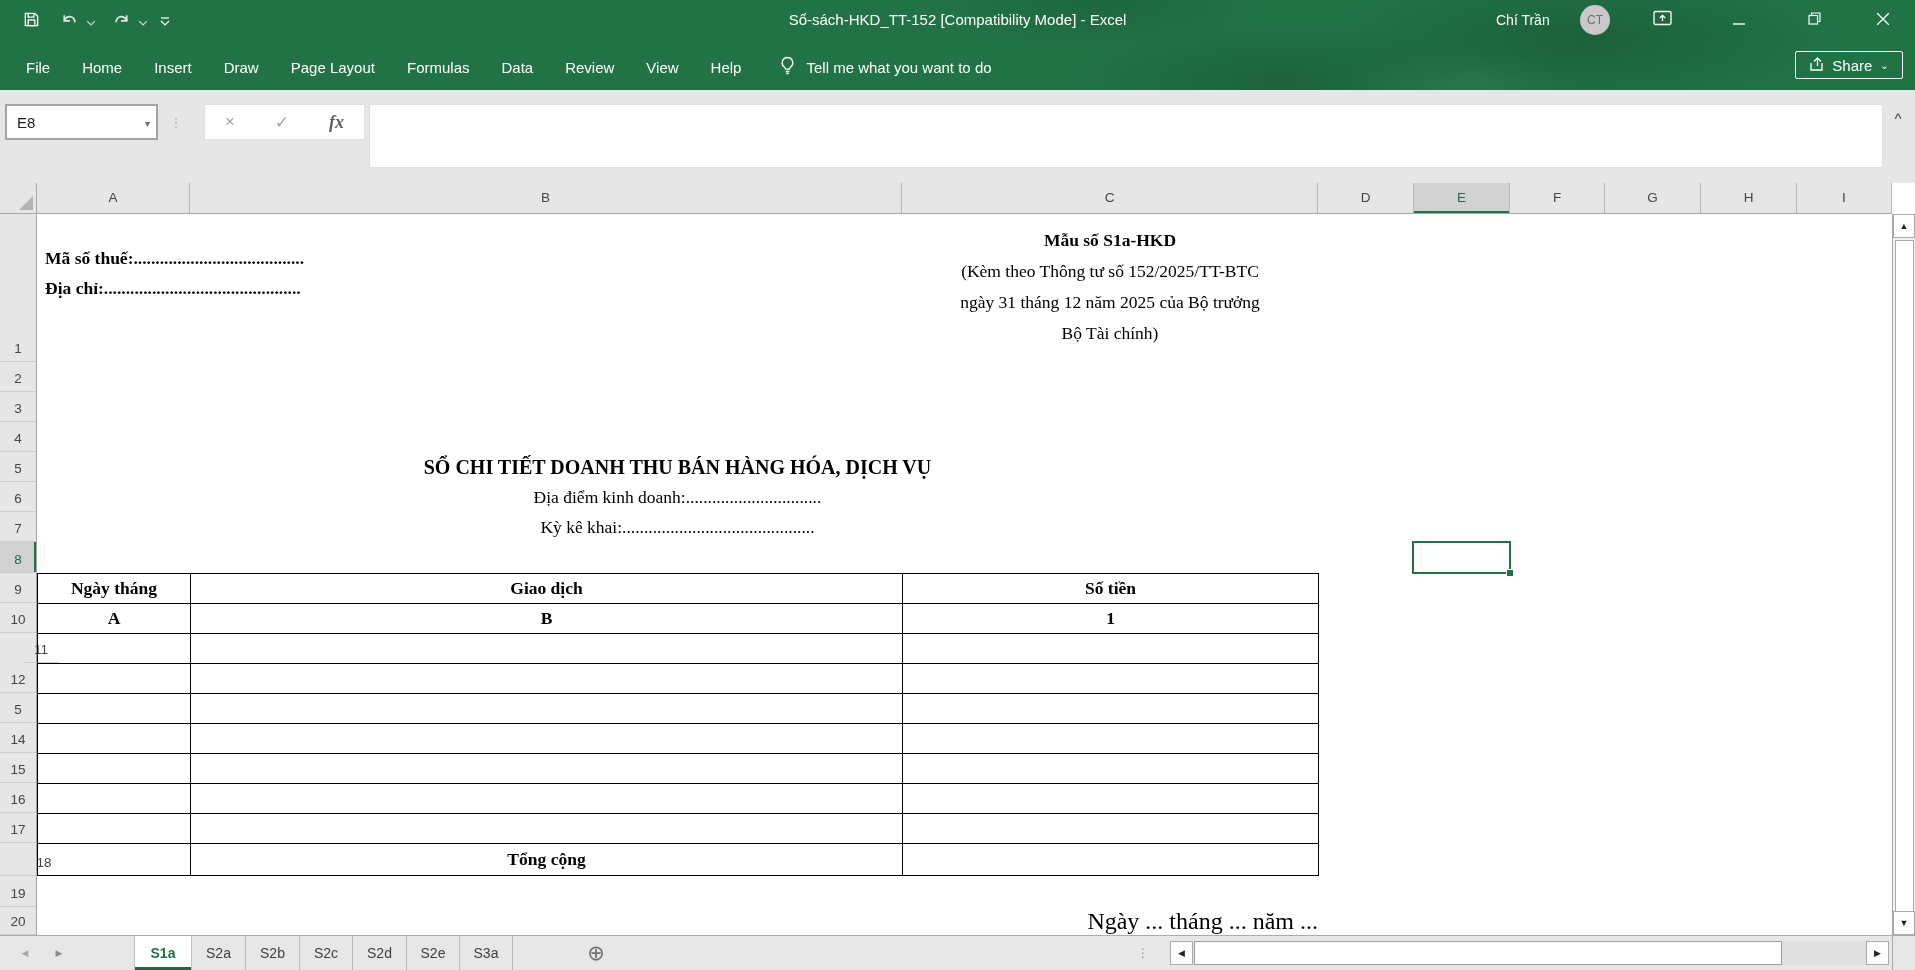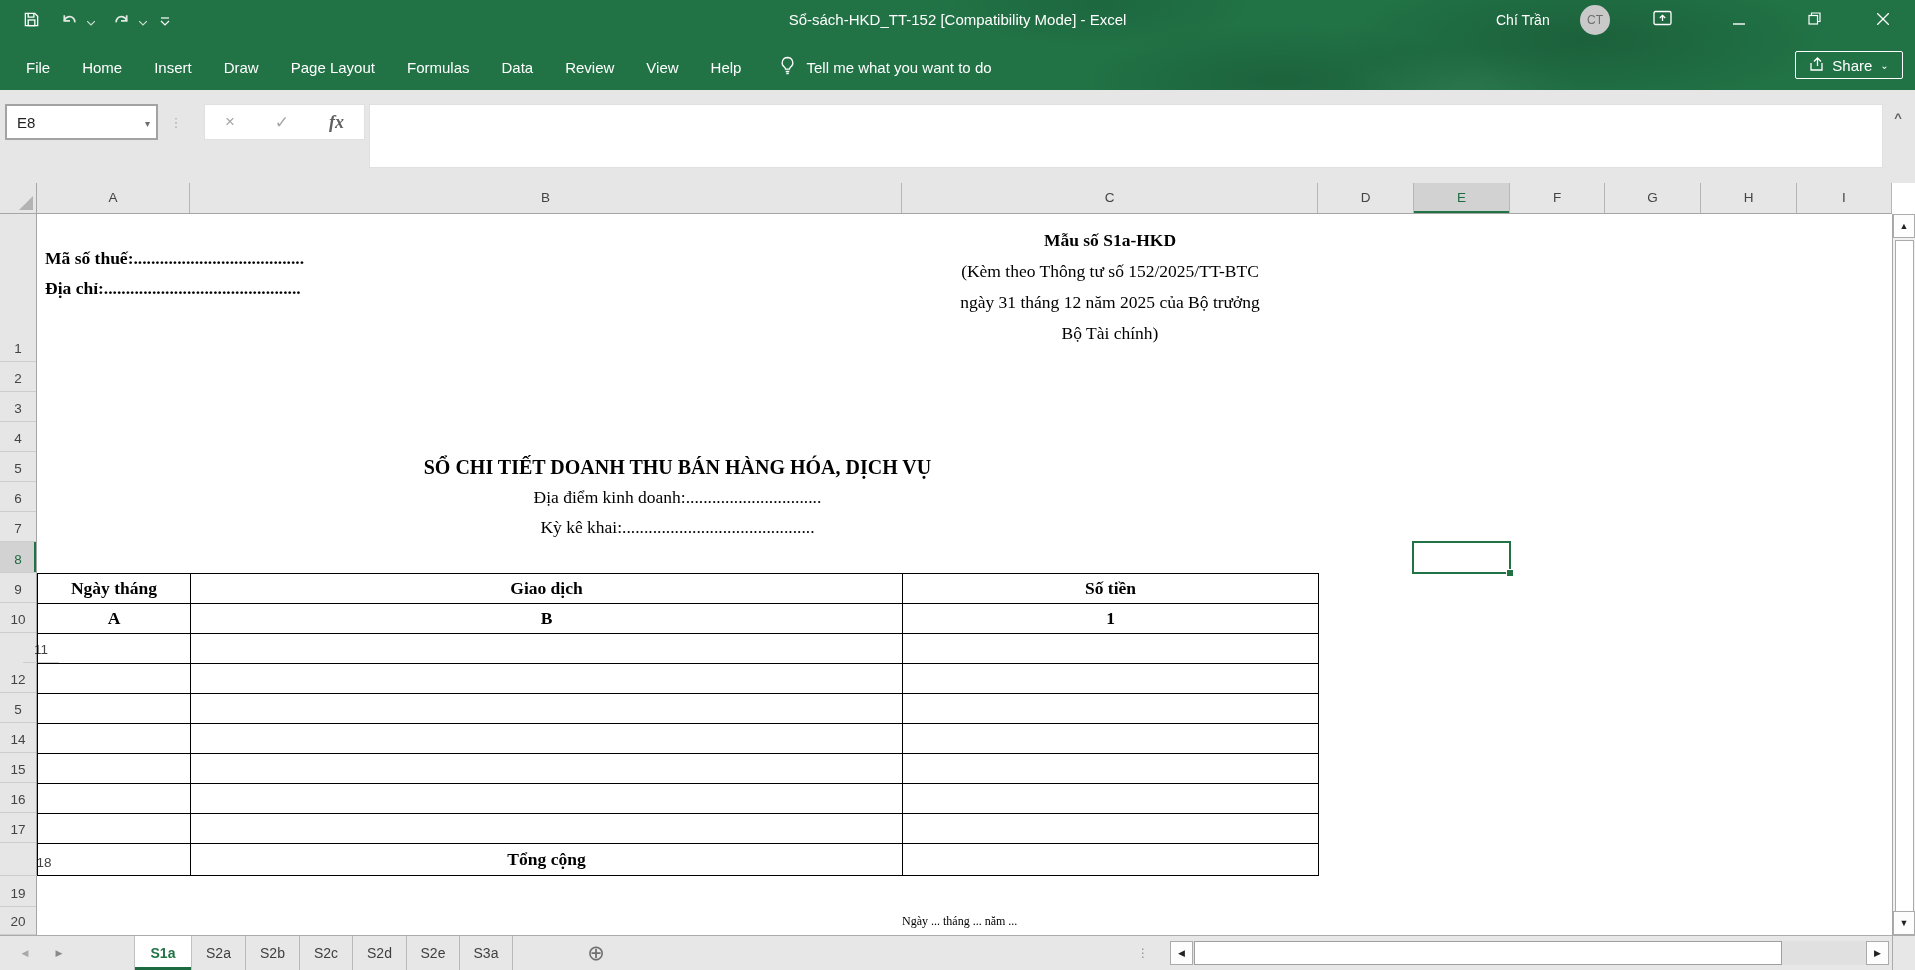--- a/index.html
+++ b/index.html
@@ -64,21 +64,21 @@
 
   
   .canvas { left:37px; top:214px; width:1855px; height:721px; background:#fff; }
   .serif  { font-family:"Liberation Serif","DejaVu Serif",serif; color:#000; }
   .biz-block { left:45px; top:243px; font-size:17.5px; font-weight:bold; line-height:30px; white-space:nowrap; }
   .form-block { left:858px; top:225px; width:504px; text-align:center; font-size:17.5px; line-height:31px; white-space:nowrap; }
   .form-block .b1 { font-weight:bold; }
   .sheet-title { left:37px; top:452px; width:1281px; text-align:center; font-size:20px; font-weight:bold; line-height:30px; }
   .loc-line  { left:37px; top:482px; width:1281px; text-align:center; font-size:17.5px; line-height:30px; }
   .per-line  { left:37px; top:512px; width:1281px; text-align:center; font-size:17.5px; line-height:30px; }
-  .date-line { left:902px; top:907px; width:416px; text-align:left; font-size:12px; line-height:28px; }
+  .date-line { left:902px; top:907px; width:416px; text-align:right; font-size:24px; line-height:28px; }
 
   table.sheet-table { position:absolute; left:37px; top:573px; border-collapse:collapse; table-layout:fixed;
     font-family:"Liberation Serif","DejaVu Serif",serif; }
   table.sheet-table td { border:1.8px solid #000; text-align:center; vertical-align:middle;
     font-size:17.5px; font-weight:bold; color:#000; }
 
   .selbox { left:1412px; top:541px; width:99px; height:33px; border:2px solid #217346; background:transparent; }
   .fillhandle { position:absolute; right:-5px; bottom:-5px; width:8px; height:8px; background:#217346; border:1px solid #fff; }
 
   

